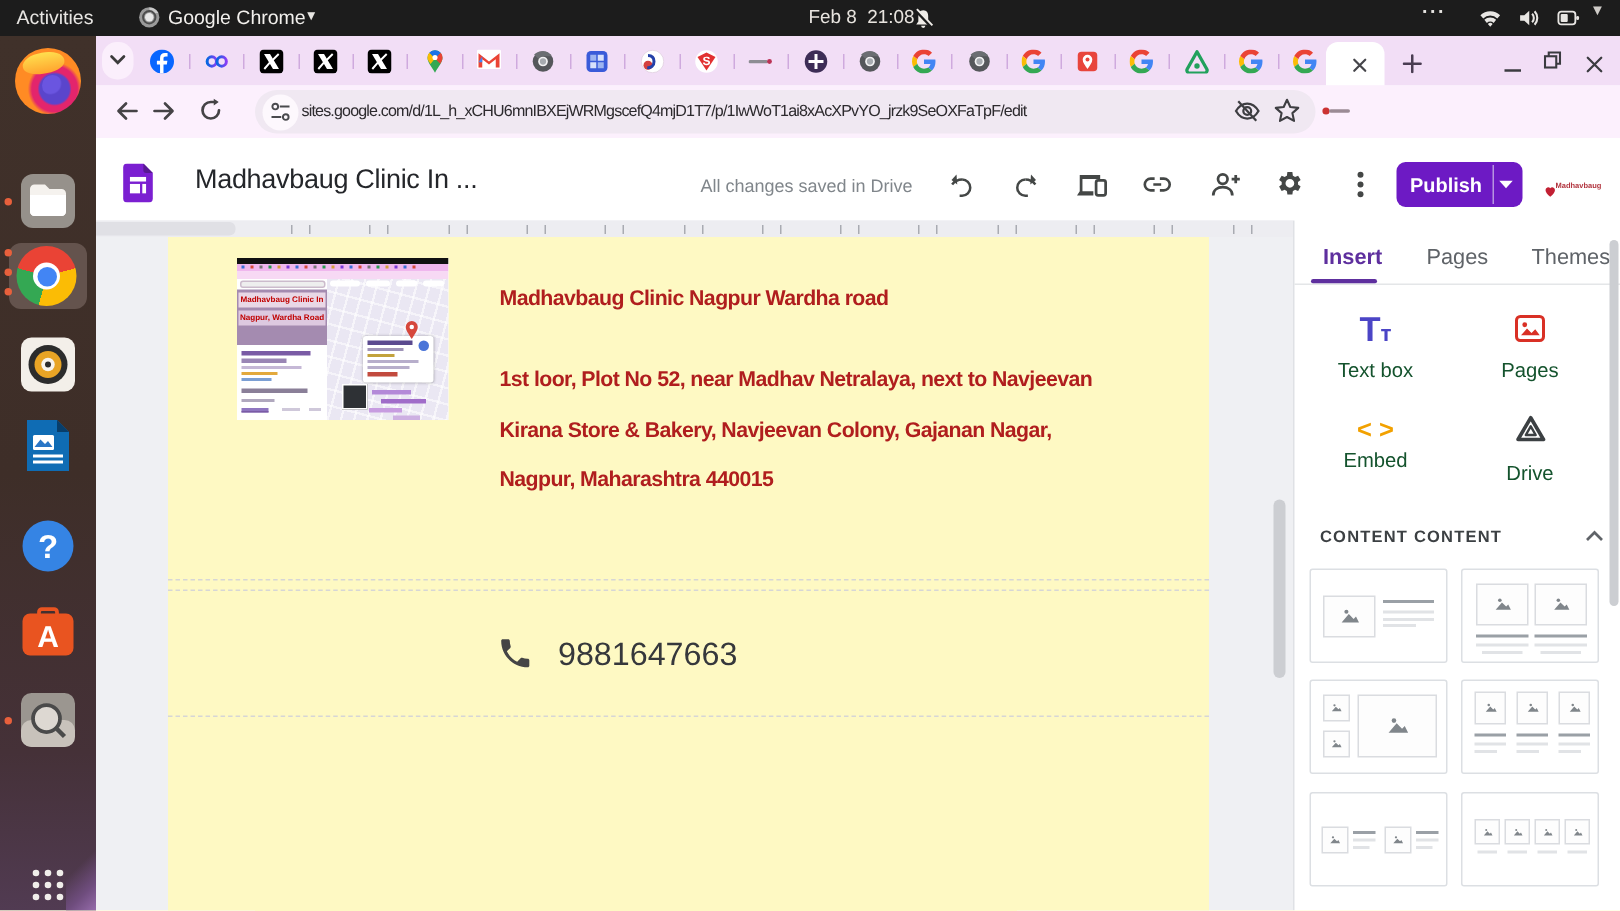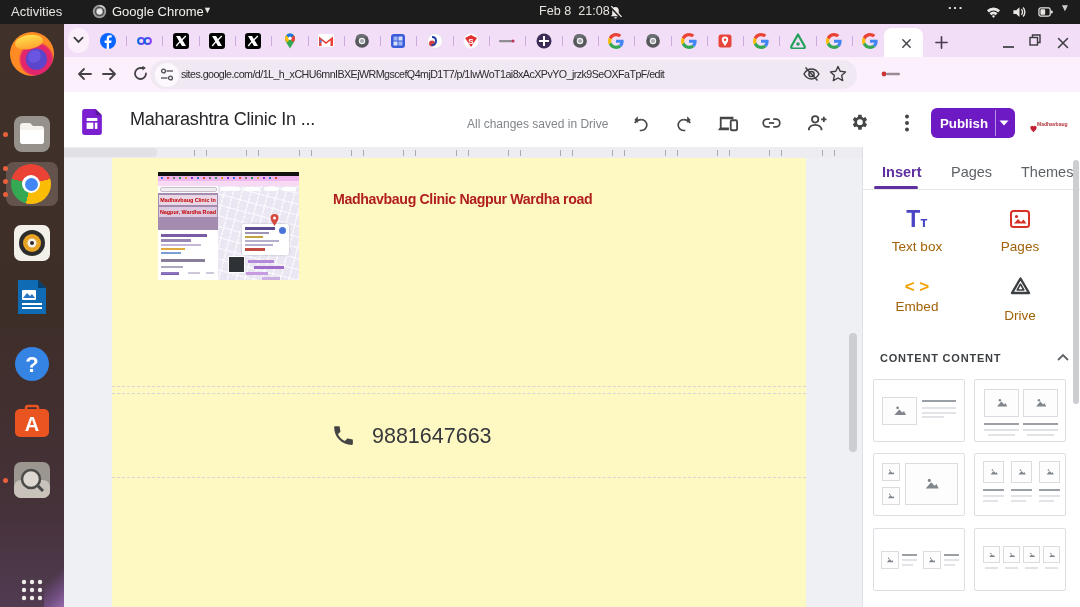--- a/index.html
+++ b/index.html
@@ -17,40 +17,40 @@
 .dockdot { position:absolute; left:3px; width:5px; height:5px; border-radius:50%; background:#e8603c; }
 
 
 #tabstrip { left:64px; top:24px; width:1016px; height:33px; background:#f2def6; }
 .fav { position:absolute; top:8.5px; width:16px; height:16px; }
 .sep { position:absolute; top:12px; width:1px; height:10px; background:#cfaade; }
 #activetab { position:absolute; left:820px; top:4px; width:39px; height:29px; background:#fff; border-radius:8px 8px 0 0; }
 
 
 #toolbar { left:64px; top:57px; width:1016px; height:35px; background:#fcf0fd; }
-#urlpill { position:absolute; left:86px; top:3px; width:707px; height:29px; background:#f0e8f2; border-radius:15px; }
+#urlpill { position:absolute; left:106px; top:3px; width:707px; height:29px; background:#f0e8f2; border-radius:15px; }
 #urltext { position:absolute; left:31px; top:8px; font-size:10.7px; color:#2d2a2e; letter-spacing:-0.55px; }
 #newchrome { position:absolute; left:844px; top:2px; width:167px; height:31px; background:#f8dcf4; border-radius:16px; color:#16191c; font-size:13.5px; }
 
 
 #siteshdr { left:64px; top:92px; width:1016px; height:55px; background:#fff; }
 #siteshdr .hicon { position:absolute; top:15px; width:26px; height:26px; }
 
 
 #content { left:64px; top:147px; width:798px; height:460px; background:#eff0f3; }
 #ruler { position:absolute; left:0; top:0; width:798px; height:11px; background:#ededf1; }
 #rulerthumb { position:absolute; left:0; top:1px; width:93px; height:9px; background:#e0e0e5; border-radius:0 4px 4px 0; }
 #page { position:absolute; left:48px; top:11px; width:694px; height:511px; background:#fef9c3; }
 .dash { position:absolute; left:0; width:694px; border-top:1px dashed #d6d6d6; }
 #redblock { position:absolute; left:221px; top:33px; width:440px; color:#b01e1e; font-weight:bold; font-size:14.2px; letter-spacing:-0.38px; }
 
 
 #sidebar { left:862px; top:147px; width:218px; height:460px; background:#fff; border-left:1px solid #dfe1e5; }
 .sbtab { position:absolute; top:17px; font-size:14.5px; color:#5f6368; }
-.iconlabel { position:absolute; width:100px; text-align:center; font-size:13.5px; color:#a16207; }
+.iconlabel { position:absolute; width:100px; text-align:center; font-size:13.5px; color:#14532d; }
 .card { position:absolute; width:92px; height:63px; background:#fff; border:1px solid #dcdfe3; border-radius:2px; }
 .ph { position:absolute; border:1px solid #dadce0; background:#fdfdfd; }
 .phline { position:absolute; height:2px; background:#e1e3e6; }
 .phdark { position:absolute; height:2px; background:#9aa0a6; }
 </style>
 </head>
 <body>
 
 <div id="toppanel" class="abs">
   <span class="txt" style="left:11px;">Activities</span>
@@ -371,21 +371,21 @@
 </div>
 
 <div id="siteshdr" class="abs">
   <svg class="hicon abs" style="left:15px;top:17px;" width="22" height="29" viewBox="0 0 22 29">
       <path d="M0 3 a3 3 0 0 1 3-3 h12 l7 7 v19 a3 3 0 0 1-3 3 h-16 a3 3 0 0 1-3-3 Z" fill="#7b1fd1"></path>
       <path d="M15 0 l7 7 h-5 a2 2 0 0 1-2-2 Z" fill="#581a92"></path>
       <rect x="5" y="10" width="12" height="3.4" fill="#fff"></rect>
       <rect x="5" y="15.2" width="7.5" height="7" fill="#fff"></rect>
       <rect x="14.2" y="15.2" width="2.8" height="7" fill="#fff"></rect>
     </svg>
-  <div class="abs" style="left:66px;top:17px;font-size:18px;letter-spacing:-0.2px;color:#24262a;">Maharashtra Clinic In ...</div>
+  <div class="abs" style="left:66px;top:17px;font-size:18px;letter-spacing:-0.2px;color:#24262a;">Madhavbaug Clinic In ...</div>
   <div class="abs" style="left:403px;top:25px;font-size:12px;color:#80868b;">All changes saved in Drive</div>
 
   <svg class="abs" style="left:567px;top:21px;" width="20" height="20" viewBox="0 0 24 24">
       <path d="M12.5 8 C8.7 8 6 10 4.5 12" stroke="#444746" stroke-width="2" fill="none"></path>
       <path d="M12.5 8 a6.5 6.5 0 0 1 0 13 h-2" stroke="#444746" stroke-width="2" fill="none"></path>
       <path d="M8 4 L4 8.3 L8.6 12 Z" fill="#444746"></path>
     </svg>
 
   <svg class="abs" style="left:610px;top:21px;" width="20" height="20" viewBox="0 0 24 24">
       <g transform="scale(-1,1) translate(-24,0)">
@@ -540,20 +540,21 @@
 
         <div class="abs" style="left:30px;top:74px;width:26px;height:3px;background:#b389d8;"></div>
         <div class="abs" style="left:36px;top:80px;width:30px;height:3px;background:#a06cc9;"></div>
         <div class="abs" style="left:28px;top:86px;width:22px;height:3px;background:#c79ce0;"></div>
         <div class="abs" style="left:44px;top:91px;width:18px;height:2.5px;background:#cdb0e2;"></div>
       </div>
     </div>
 
     <div id="redblock">
       <div>Madhavbaug Clinic Nagpur Wardha road</div>
+      <div style="line-height:33.5px;margin-top:30px;">1st loor, Plot No 52, near Madhav Netralaya, next to Navjeevan<br>Kirana Store &amp; Bakery, Navjeevan Colony, Gajanan Nagar,<br>Nagpur, Maharashtra 440015</div>
     </div>
     <div class="dash" style="top:228px;"></div>
     <div class="dash" style="top:234.5px;"></div>
 
     <svg class="abs" style="left:219px;top:265px;" width="25" height="25" viewBox="0 0 24 24">
         <path fill="#454545" d="M6.62 10.79c1.44 2.83 3.76 5.14 6.59 6.59l2.2-2.2c.27-.27.67-.36 1.02-.24 1.12.37 2.33.57 3.57.57.55 0 1 .45 1 1V20c0 .55-.45 1-1 1-9.39 0-17-7.61-17-17 0-.55.45-1 1-1h3.5c.55 0 1 .45 1 1 0 1.25.2 2.45.57 3.57.11.35.03.74-.25 1.02l-2.2 2.2z"></path>
       </svg>
     <div class="abs" style="left:260px;top:266px;font-size:21.5px;letter-spacing:0px;color:#36383c;">9881647663</div>
     <div class="dash" style="top:319px;"></div>
   </div>

